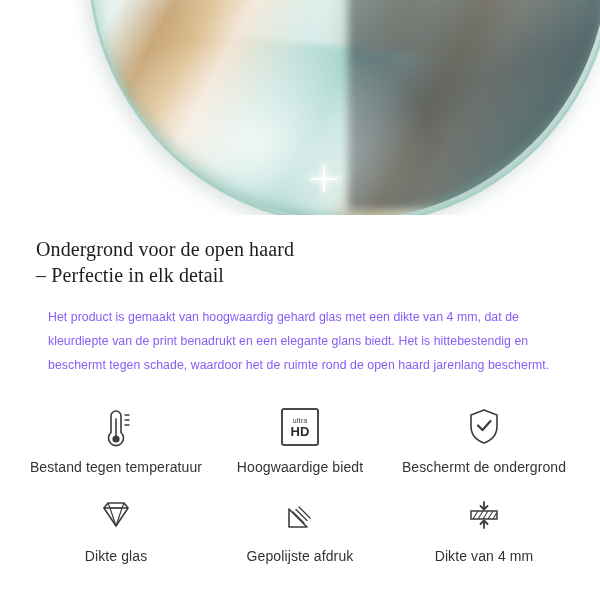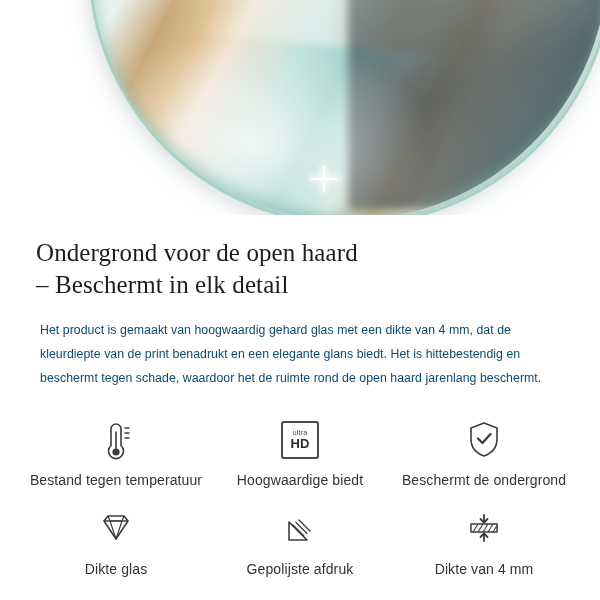--- a/index.html
+++ b/index.html
@@ -127,35 +127,35 @@
     box-shadow: 0 0 6px 2px rgba(255,255,255,0.8);
   }
 
   
   .content {
     padding: 22px 36px 0 36px;
   }
 
   .headline {
     font-family: "Liberation Serif", serif;
-    font-size: 25px;
+    font-size: 20px;
     line-height: 1.28;
     font-weight: 400;
     color: #1d1d1d;
     margin: 0 0 18px 0;
     letter-spacing: 0.1px;
     max-width: 520px;
   }
   .headline .line { display: block; }
 
   .body-copy {
     font-size: 12.3px;
     line-height: 1.95;
-    color: #0c4a6e;
-    margin: 4px;
+    color: #8b5cf6;
+    margin: 12px;
     max-width: 540px;
     letter-spacing: 0.05px;
   }
 
   
   .features {
     margin-top: 26px;
     padding: 0 24px;
     display: grid;
     grid-template-columns: repeat(3, 1fr);
@@ -211,21 +211,21 @@
       <div class="veinC"></div>
       <div class="milk"></div>
     </div>
     <div class="hero-rim"></div>
     <div class="hero-sparkle"></div>
   </div>
 
   <div class="content">
     <h1 class="headline">
       <span class="line">Ondergrond voor de open haard</span>
-      <span class="line">– Beschermt in elk detail</span>
+      <span class="line">– Perfectie in elk detail</span>
     </h1>
     <p class="body-copy">Het product is gemaakt van hoogwaardig gehard glas met een dikte van 4 mm, dat de kleurdiepte van de print benadrukt en een elegante glans biedt. Het is hittebestendig en beschermt tegen schade, waardoor het de ruimte rond de open haard jarenlang beschermt.</p>
   </div>
 
   <div class="features">
 
     <div class="feature">
       <div class="feature-icon">
         <svg width="40" height="44" viewBox="0 0 40 44">
           <path d="M20 6 a5 5 0 0 1 5 5 v16.5 a7.5 7.5 0 1 1 -10 0 V11 a5 5 0 0 1 5 -5 z" fill="none" stroke="#3c3c3c" stroke-width="1.6"></path>

